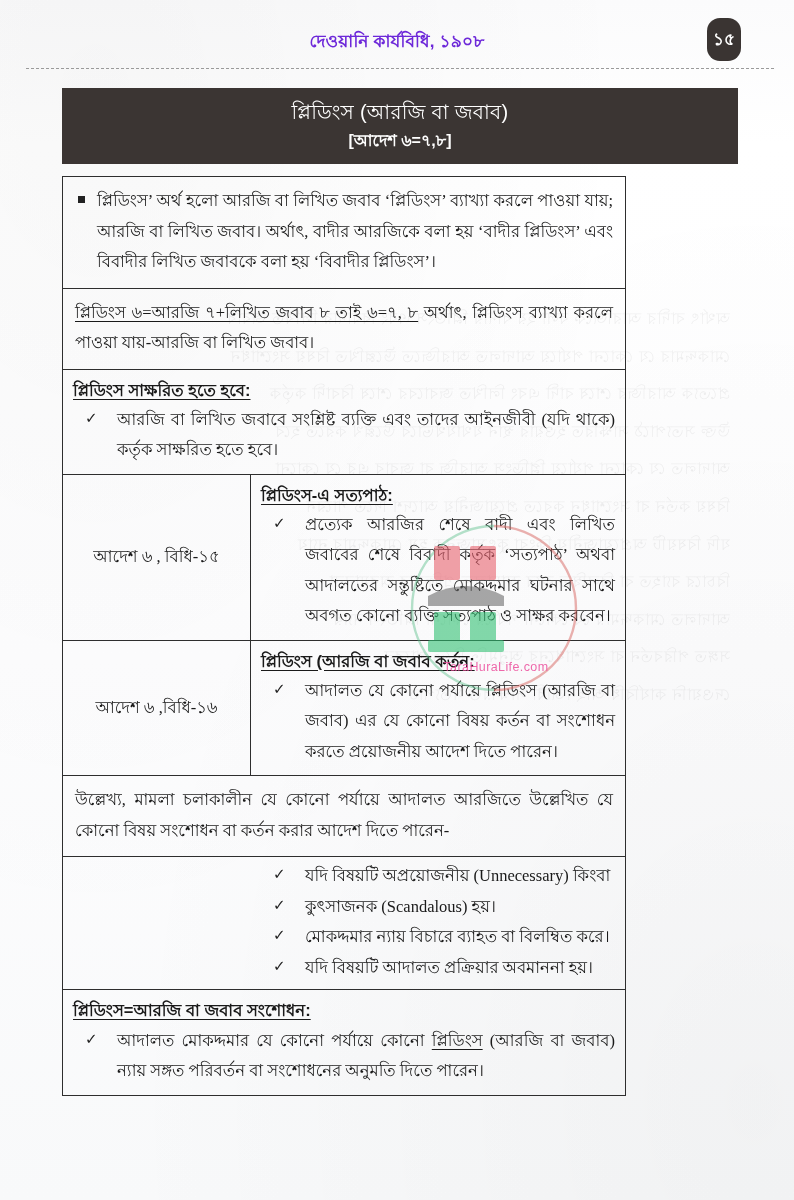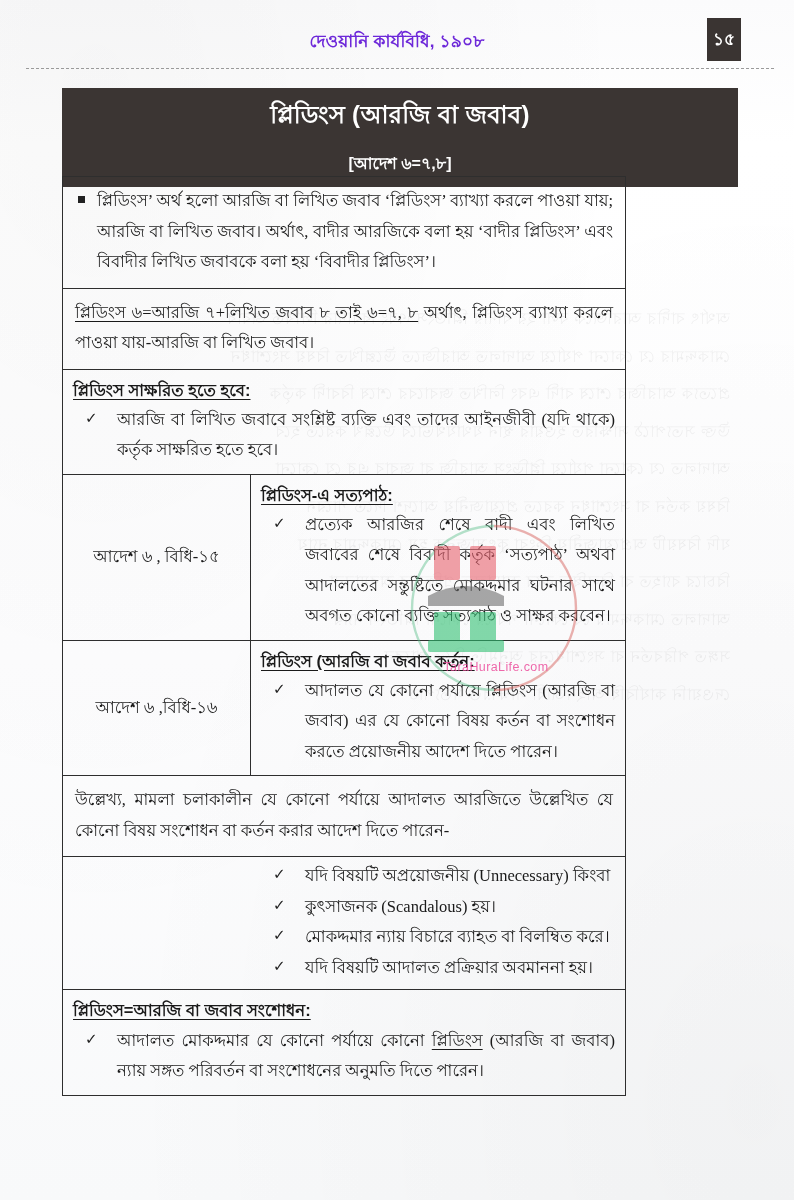--- a/index.html
+++ b/index.html
@@ -76,20 +76,21 @@
     width: 34px;
     height: 43px;
     background: #3a3432;
     color: #ffffff;
     display: flex;
     align-items: center;
     justify-content: center;
     font-family: "Liberation Sans", "DejaVu Sans", sans-serif;
     font-size: 17px;
     font-weight: 700;
+    border-radius: 13px;
   }
   .header-rule {
     position: absolute;
     left: 26px;
     right: 20px;
     top: 40px;
     border-top: 1.5px dashed #9a9a9a;
   }
 
   
@@ -99,30 +100,30 @@
     top: 88px;
     width: 676px;
     background: #3b3533;
     color: #ffffff;
     text-align: center;
     padding: 9px 0 11px 0;
     box-sizing: border-box;
     font-family: "Liberation Sans", "DejaVu Sans", sans-serif;
   }
   .title-banner .t-main {
-    font-size: 24px;
-    font-weight: 700;
+    font-size: 20px;
+    font-weight: 400;
     line-height: 1.5;
     letter-spacing: 0.3px;
   }
   .title-banner .t-sub {
     font-size: 16px;
     font-weight: 700;
     line-height: 1.5;
-    margin-top: 19px;
+    margin-top: 2px;
   }
 
   
   .content-table {
     position: absolute;
     left: 62px;
     top: 176px;
     width: 564px;
     border: 1.6px solid #2e2e2e;
     box-sizing: border-box;

